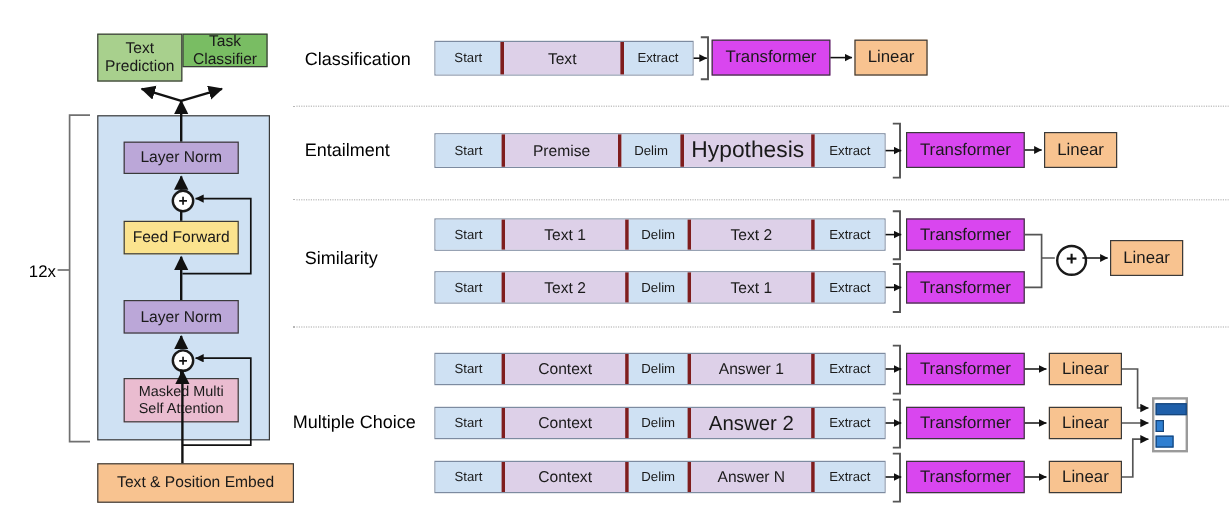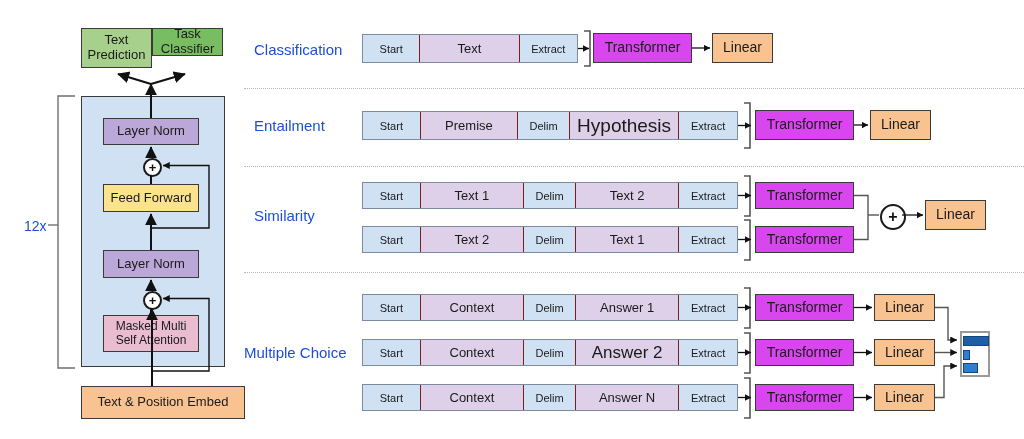--- a/index.html
+++ b/index.html
@@ -14,24 +14,24 @@
   .green-t{background:#d946ef;}
   .purple{background:#bba7d8;}
   .yellow{background:#fbe38e;}
   .pink{background:#eabcd0;}
   .orange{background:#f8c390;}
   .bluebox{background:#cfe1f3;border:1px solid #3a3a3a;}
   .tok-b{background:#cfe1f3;}
   .tok-p{background:#ddd0e8;}
   
   .strip{position:absolute;display:flex;box-sizing:border-box;border:1px solid #7d8ba0;}
-  .strip > div{box-sizing:border-box;border-right:1px solid #7f1d1d;
+  .strip > div{box-sizing:border-box;border-right:3px solid #7f1d1d;
                display:flex;align-items:center;justify-content:center;}
   .strip > div:last-child{border-right:none;}
-  .lbl{position:absolute;font-size:15px;color:#1d4ed8;white-space:nowrap;}
+  .lbl{position:absolute;font-size:15px;color:#000000;white-space:nowrap;}
   .dotted{position:absolute;height:0;border-top:1px dotted #b6b6b6;}
   svg.ov{position:absolute;left:0;top:0;width:1024px;height:439px;pointer-events:none;}
   .plus{position:absolute;border:2px solid #1a1a1a;border-radius:50%;background:#fff;
         display:flex;align-items:center;justify-content:center;font-size:13px;
         font-weight:bold;line-height:1;color:#111;}
   .outbox{position:absolute;border:2px solid #9a9a9a;background:#fff;box-sizing:border-box;}
   .bar{position:absolute;background:#1f5fa9;border:1px solid #17457a;}
   .bar2{background:#2f7fd1;}
 </style>
 </head>

